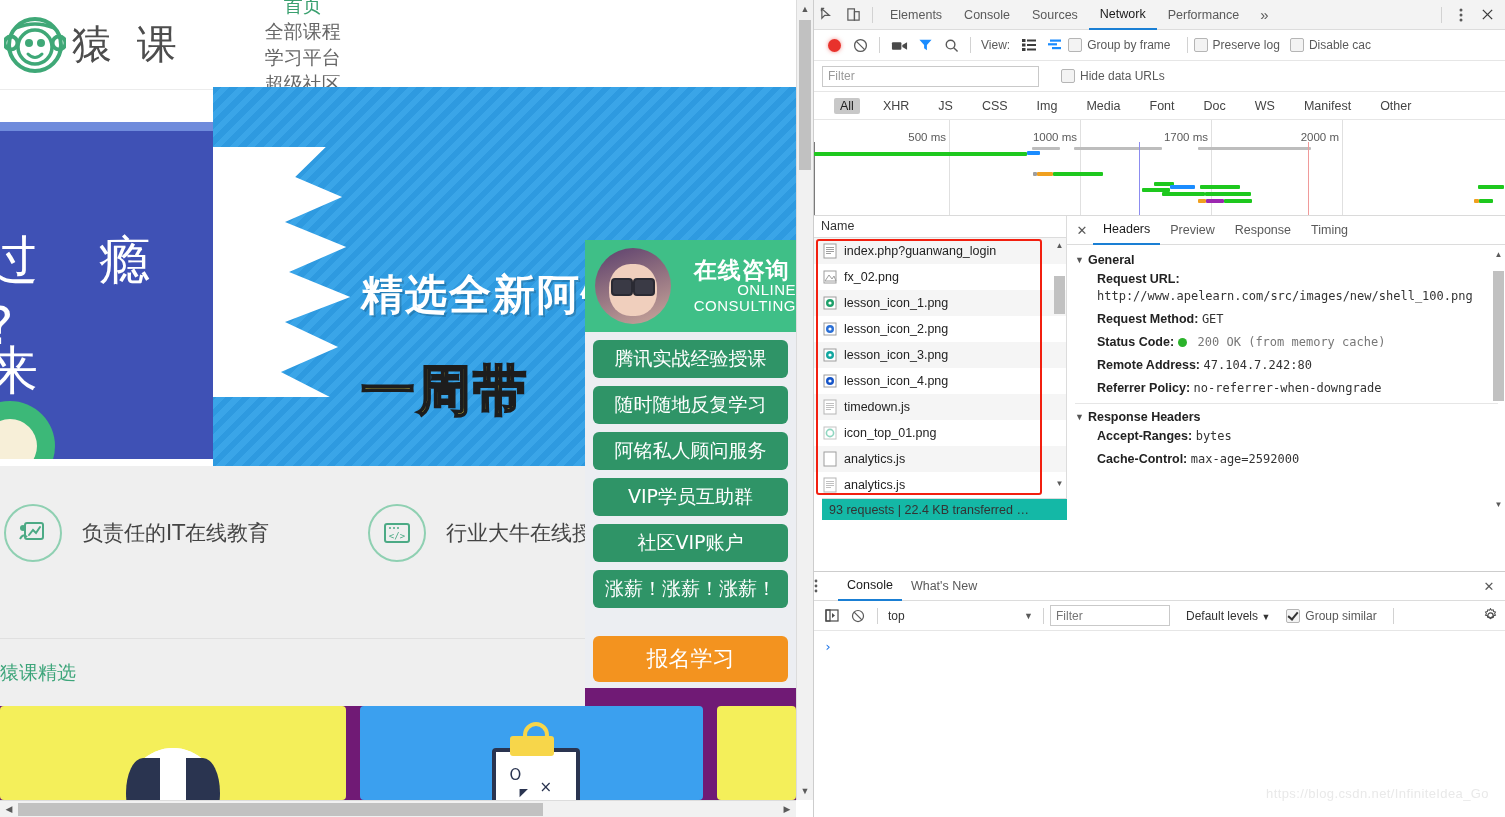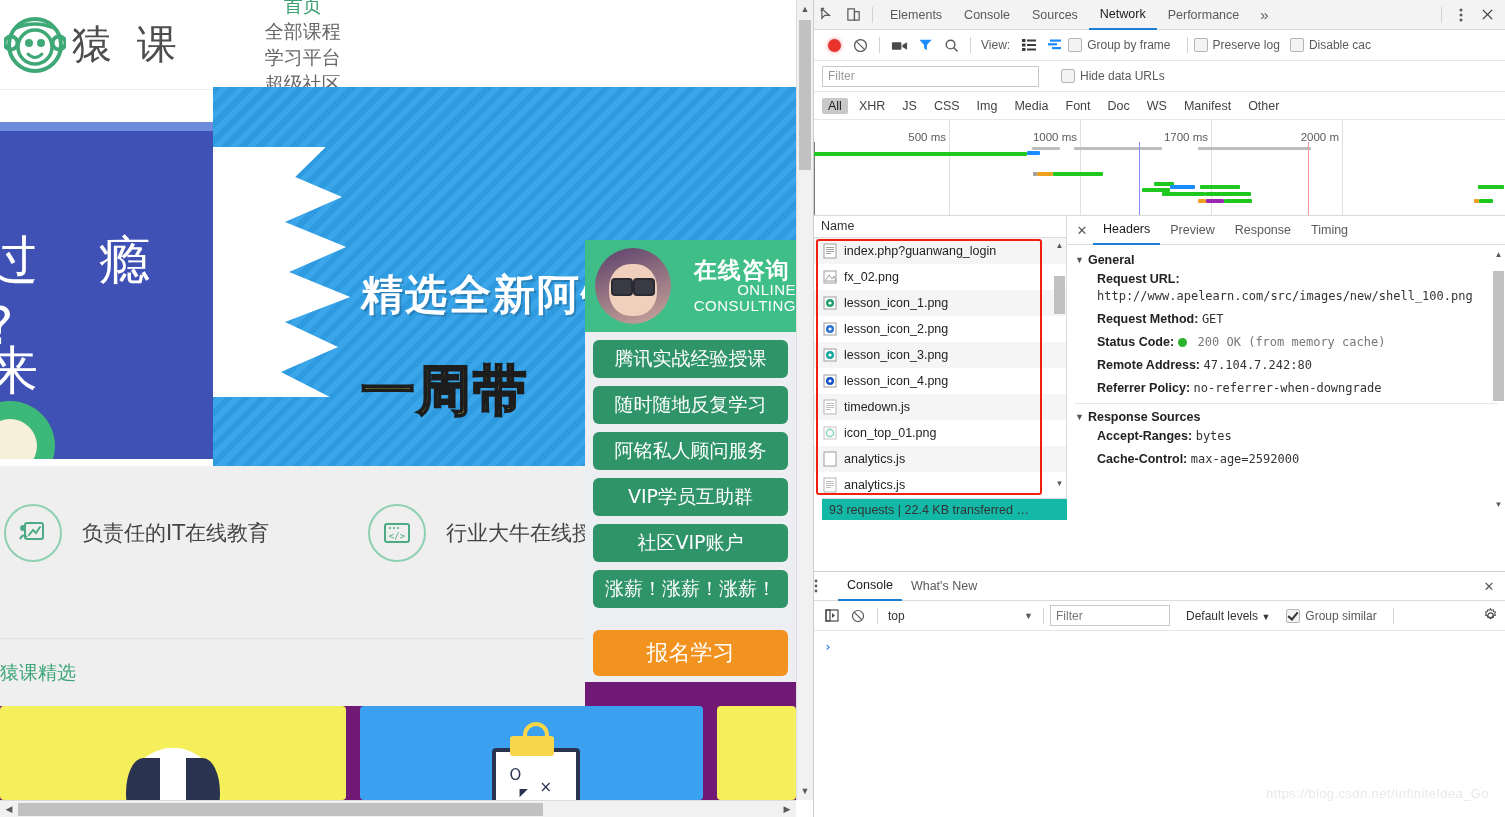--- a/index.html
+++ b/index.html
@@ -91,21 +91,21 @@
   .avatar .face{position:absolute;left:14px;top:16px;width:48px;height:52px;border-radius:45%;background:#f0cfbd;}
   .avatar .glass{position:absolute;left:16px;top:30px;width:44px;height:14px;}
   .avatar .glass i{position:absolute;top:0;width:18px;height:14px;border:2px solid #2a2a33;border-radius:4px;background:#3a3a45;}
   .avatar .glass i.l{left:0;}
   .avatar .glass i.r{right:0;}
   .consult-txt{margin-left:8px;color:#fff;line-height:1.05;}
   .consult-cn{font-size:23px;font-weight:bold;font-family:"DejaVu Sans",sans-serif;letter-spacing:1px;}
   .consult-en{font-size:15px;letter-spacing:.5px;text-align:right;}
   .cbtn{margin:8px 8px 0 8px;height:38px;border-radius:6px;background:#2f9467;color:#fff;display:flex;
      align-items:center;justify-content:center;font-size:19px;font-family:"DejaVu Sans",sans-serif;cursor:pointer;}
-  .cbtn.signup{background:#f3931f;height:46px;font-size:22px;margin-top:22px;}
+  .cbtn.signup{background:#f3931f;height:46px;font-size:22px;margin-top:28px;}
 
   
   .dt{position:absolute;left:813px;top:0;width:692px;height:817px;background:#fff;
      border-left:1px solid #cdcdcd;font-size:12px;color:#303942;}
   .dt-tabs{height:29px;display:flex;align-items:center;border-bottom:1px solid #dcdcdc;background:#f3f3f3;}
   .dt-ic{width:26px;height:26px;display:flex;align-items:center;justify-content:center;color:#5a5a5a;cursor:pointer;}
   .vsep{width:1px;height:16px;background:#d2d2d2;margin:0 6px;}
   .dt-tab{padding:0 11px;height:28px;line-height:28px;color:#5a5a5a;font-size:12.5px;cursor:pointer;}
   .dt-tab.active{color:#1a1a1a;border-bottom:2px solid #1a7fd4;}
   .dt-more{padding:0 10px;color:#5a5a5a;font-size:15px;cursor:pointer;}
@@ -119,21 +119,21 @@
      vertical-align:middle;margin-right:5px;position:relative;}
   .chk.on{background:#f3f3f3;}
   .chk.on:after{content:"";position:absolute;left:3px;top:0px;width:4px;height:8px;border:solid #333;border-width:0 2px 2px 0;transform:rotate(40deg);}
   .cwrap{display:flex;align-items:center;color:#5a5a5a;margin-right:10px;cursor:pointer;white-space:nowrap;}
 
   .dt-filterbar{height:30px;display:flex;align-items:center;border-bottom:1px solid #e6e6e6;padding-left:8px;}
   .finput{width:205px;height:19px;border:1px solid #c9c9c9;background:#fff;padding:0 5px;font-size:12px;color:#333;outline:none;}
   .finput::placeholder{color:#9a9a9a;}
 
   .dt-types{height:27px;display:flex;align-items:center;border-bottom:1px solid #e6e6e6;padding-left:8px;gap:5px;}
-  .ty{padding:1px 6px;color:#444;border-radius:2px;cursor:pointer;font-size:12.5px;}
+  .ty{padding:1px 6px;color:#444;border-radius:2px;cursor:pointer;font-size:12.5px;margin-left:12px;}
   .ty.active{background:#c8c8c8;color:#222;}
 
   .overview{height:95px;border-bottom:1px solid #dadada;position:relative;background:#fff;overflow:hidden;}
   .ov-tick{position:absolute;top:0;height:95px;border-left:1px solid #e0e0e0;}
   .ov-tick span{position:absolute;right:4px;top:11px;color:#5a5a5a;font-size:11.5px;white-space:nowrap;}
   .ov-bar{position:absolute;height:4px;border-radius:1px;}
   .ov-line{position:absolute;top:22px;height:73px;width:1px;}
 
   .split{display:flex;height:304px;}
   .reqlist{width:252px;border-right:1px solid #dcdcdc;position:relative;background:#fff;}
@@ -639,21 +639,21 @@
             <span class="hk">Remote Address:</span>
             <span class="hv">47.104.7.242:80</span>
           </div>
           <div class="hrow">
             <span class="hk">Referrer Policy:</span>
             <span class="hv">no-referrer-when-downgrade</span>
           </div>
           <div class="sep"></div>
           <div class="grp">
             <span class="tri">▼</span>
-            <span>Response Sources</span>
+            <span>Response Headers</span>
           </div>
           <div class="hrow">
             <span class="hk">Accept-Ranges:</span>
             <span class="hv">bytes</span>
           </div>
           <div class="hrow">
             <span class="hk">Cache-Control:</span>
             <span class="hv">max-age=2592000</span>
           </div>
           <div class="det-sb">

